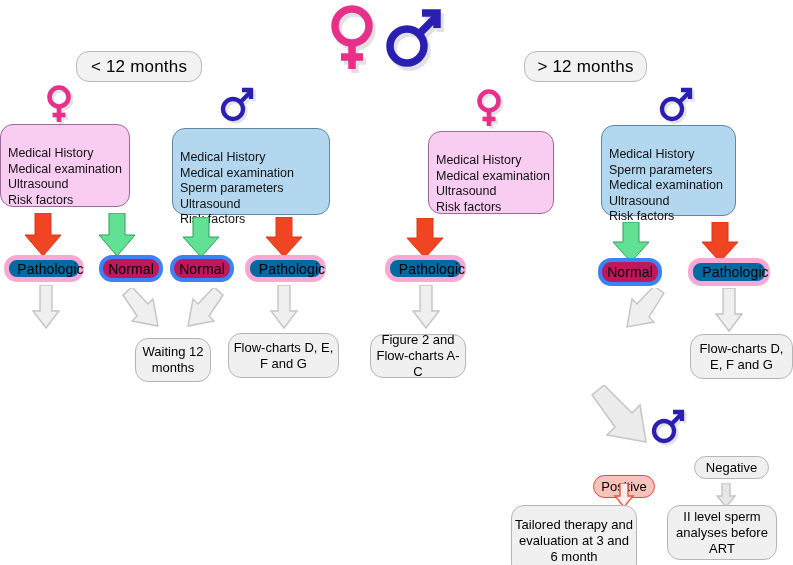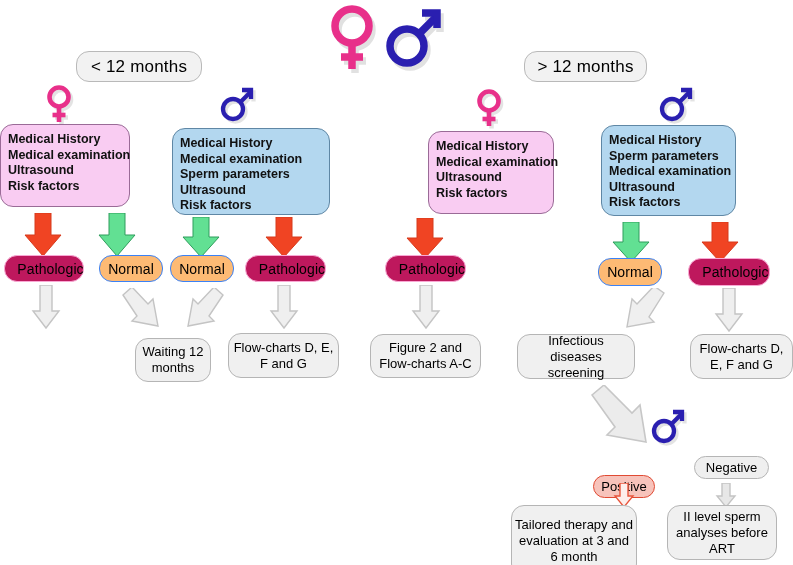--- a/index.html
+++ b/index.html
@@ -27,25 +27,24 @@
     color: #000;
     display: flex;
     align-items: center;
     justify-content: center;
     letter-spacing: 0.2px;
   }
 
   
   .databox {
     box-sizing: border-box;
-    padding: 7px 6px 4px 7px;
+    padding: 21px 6px 4px 7px;
     font-size: 12.5px;
     line-height: 15.6px;
     color: #111;
-    font-weight: bold;
   }
   .databox.female {
     background: #f9ccf2;
     border: 1px solid #9a6b97;
   }
   .databox.male {
     background: #b3d7ef;
     border: 1px solid #5f87a5;
   }
   .databox div { white-space: nowrap; }
@@ -54,27 +53,27 @@
   .result {
     box-sizing: border-box;
     display: flex;
     align-items: center;
     justify-content: center;
     font-size: 14px;
     color: #000;
     letter-spacing: 0.1px;
   }
   .result.path {
+    background: #0369a1;
+    border: 5px solid #f9a8d4;
+    padding-left: 13px;
+  }
+  .result.norm {
     background: #be185d;
-    border: 1px solid #f9a8d4;
-    padding-left: 13px;
-  }
-  .result.norm {
-    background: #fdba74;
-    border: 1px solid #3b82f6;
+    border: 4px solid #3b82f6;
   }
 
   
   .outcome {
     box-sizing: border-box;
     background: #f0f0f0;
     border: 1px solid #b5b5b5;
     display: flex;
     align-items: center;
     justify-content: center;
@@ -282,21 +281,21 @@
   </div>
 
   <div class="abs result path" style="left:385px; top:255px; width:81px; height:27px;">Pathologic</div>
 
   <div class="abs arrow-wrap" style="left:411px; top:285px; width:30px; height:45px;">
     <svg width="30" height="45" viewBox="0 0 30 45">
       <polygon points="9,0 21,0 21,26 28,26 15,43 2,26 9,26" fill="#efefef" stroke="#c4c4c4" stroke-width="1.4"></polygon>
     </svg>
   </div>
 
-  <div class="abs outcome" style="left:370px; top:334px; width:111px; height:44px;">Figure 2 and Flow-charts A-C</div>
+  <div class="abs outcome" style="left:370px; top:334px; width:96px; height:44px;">Figure 2 and Flow-charts A-C</div>
 
   <div class="abs sym-wrap" style="left:658px; top:84px; width:38px; height:44px;">
     <svg width="38" height="44" viewBox="0 0 38 44">
       <g stroke="#c9c9c9" stroke-width="4.3" fill="none" opacity="0.5" transform="translate(2.5,2.5)">
         <circle cx="14" cy="25" r="10"></circle>
         <line x1="21.5" y1="18" x2="31" y2="8.5"></line>
         <polyline points="23,6 32,6 32,15"></polyline>
       </g>
       <g stroke="#2a1fb0" stroke-width="4.3" fill="none">
         <circle cx="14" cy="25" r="10"></circle>
@@ -333,21 +332,20 @@
       <polygon points="51,5 41,-2 24,16 19,11 14,39 41,34 36,29" fill="#efefef" stroke="#c4c4c4" stroke-width="1.4"></polygon>
     </svg>
   </div>
 
   <div class="abs arrow-wrap" style="left:714px; top:288px; width:30px; height:45px;">
     <svg width="30" height="45" viewBox="0 0 30 45">
       <polygon points="9,0 21,0 21,26 28,26 15,43 2,26 9,26" fill="#efefef" stroke="#c4c4c4" stroke-width="1.4"></polygon>
     </svg>
   </div>
 
-  <div class="abs outcome" style="left:517px; top:334px; width:118px; height:45px;">Infectious diseases screening</div>
 
   <div class="abs outcome" style="left:690px; top:334px; width:103px; height:45px;">Flow-charts D, E, F and G</div>
 
   <div class="abs arrow-wrap" style="left:587px; top:385px; width:80px; height:62px;">
     <svg width="80" height="62" viewBox="0 0 80 62">
       <polygon points="5,10 17,0 45,28 53,20 59,57 20,50 28,42" fill="#ececec" stroke="#c7c7c7" stroke-width="1.6"></polygon>
     </svg>
   </div>
 
   <div class="abs sym-wrap" style="left:650px; top:406px; width:38px; height:44px;">

